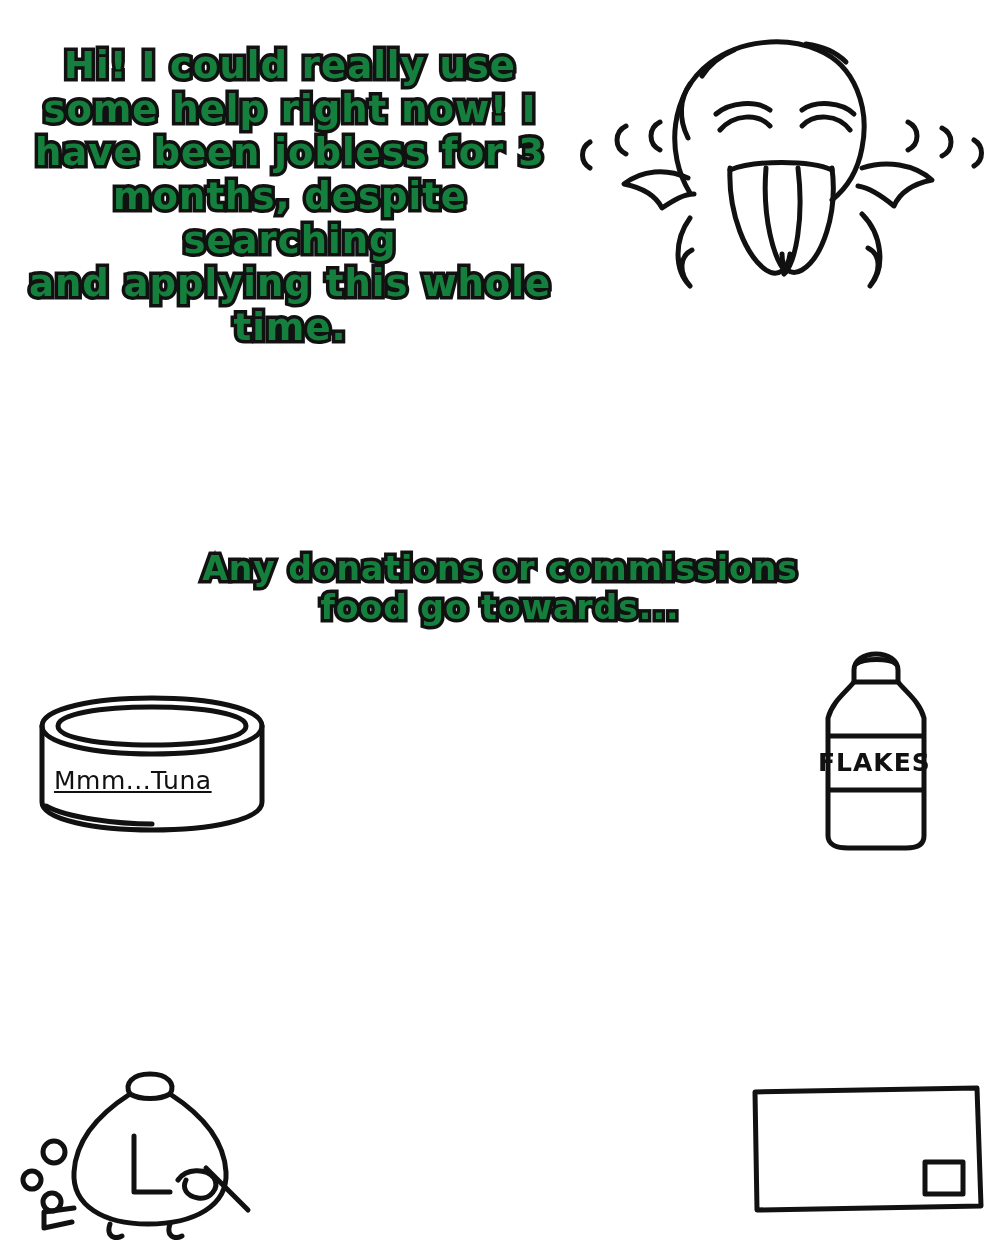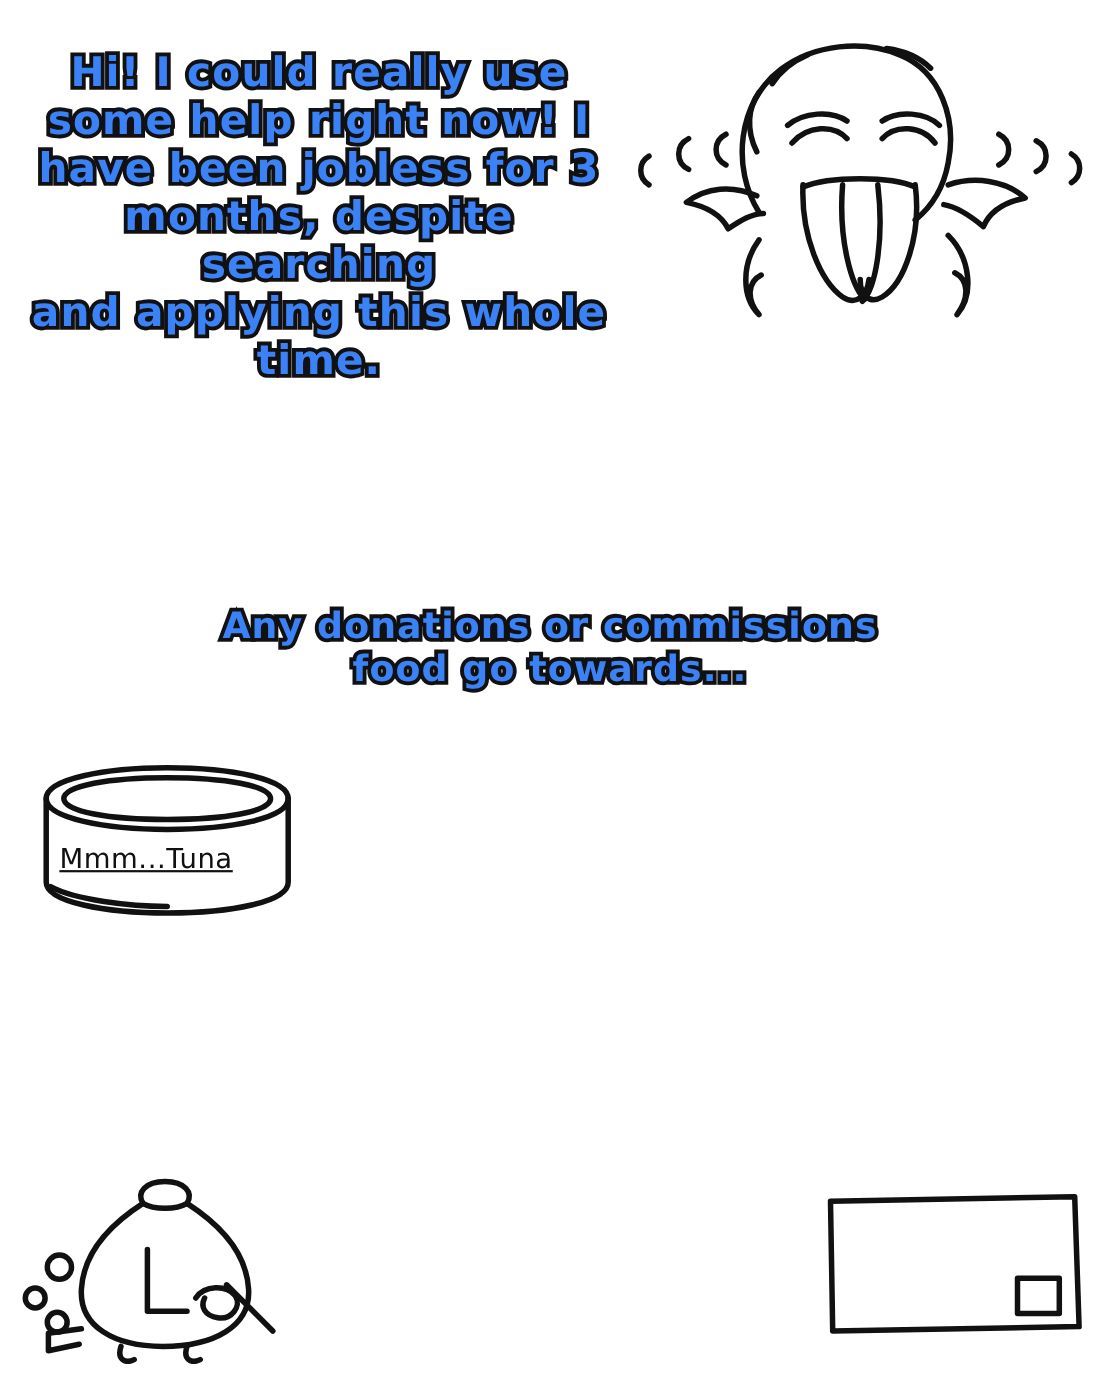--- a/index.html
+++ b/index.html
@@ -19,21 +19,21 @@
     position: absolute;
     inset: 0;
   }
 
   
   .comic-text {
     position: absolute;
     text-align: center;
     font-family: "DejaVu Sans", sans-serif;
     font-weight: 700;
-    color: #3b82f6;
+    color: #15803d;
     letter-spacing: 1px;
     line-height: 1.18;
     white-space: pre-line;
     -webkit-text-stroke: 7px #111111;
     paint-order: stroke fill;
     text-shadow:
       0 0 0 #111;
   }
 
   #block-intro {
@@ -141,20 +141,33 @@
 
       <path d="M30 36 C30 24 72 17 124 17 C176 17 218 24 218 36 C218 48 176 55 124 55 C72 55 30 48 30 36 Z"></path>
 
       <path d="M14 36 L14 112 C14 130 68 140 124 140 C182 140 234 130 234 112 L234 36"></path>
 
       <path d="M18 116 C40 128 90 134 124 134"></path>
     </svg>
     <div class="can-label">Mmm...Tuna</div>
   </div>
 
+  <div class="art" id="art-flakes">
+    <svg viewBox="0 0 130 215" width="130" height="215" fill="none" stroke="#111111" stroke-width="5" stroke-linecap="round" stroke-linejoin="round">
+
+      <path d="M48 30 C48 20 58 14 70 14 C82 14 92 20 92 30 L92 42 L48 42 Z"></path>
+      <path d="M50 24 C58 18 84 18 90 24"></path>
+
+      <path d="M48 42 C40 52 26 62 22 78 L22 196 C22 204 30 208 42 208 L100 208 C112 208 118 204 118 196 L118 78 C114 62 100 52 92 42"></path>
+
+      <path d="M24 96 L116 96"></path>
+      <path d="M24 150 L116 150"></path>
+    </svg>
+    <div class="flakes-label">FLAKES</div>
+  </div>
 
   <div class="art" id="art-moneybag">
     <svg viewBox="0 0 270 180" width="270" height="180" fill="none" stroke="#111111" stroke-width="5" stroke-linecap="round" stroke-linejoin="round">
 
       <path d="M120 34 C92 52 66 78 64 112 C62 146 94 164 138 164 C184 164 218 146 216 112 C214 78 188 52 160 34"></path>
 
       <path d="M120 34 C114 24 122 14 140 14 C158 14 166 24 160 34 C150 40 130 40 120 34 Z"></path>
 
       <path d="M100 164 C96 176 104 180 112 176"></path>
       <path d="M160 164 C156 176 164 180 172 176"></path>

